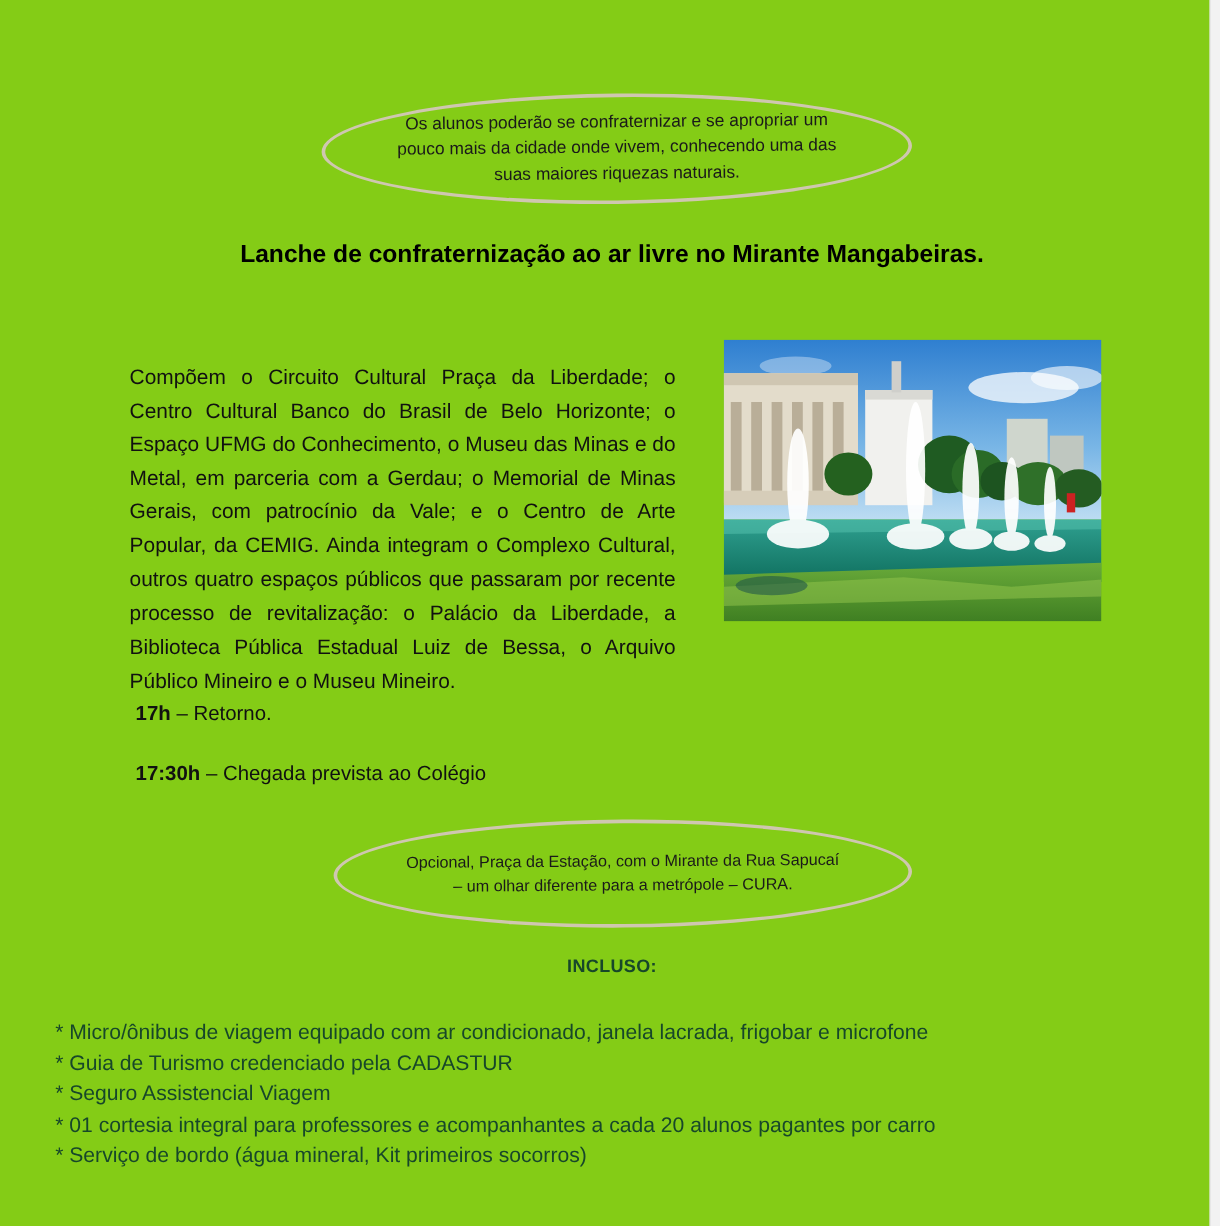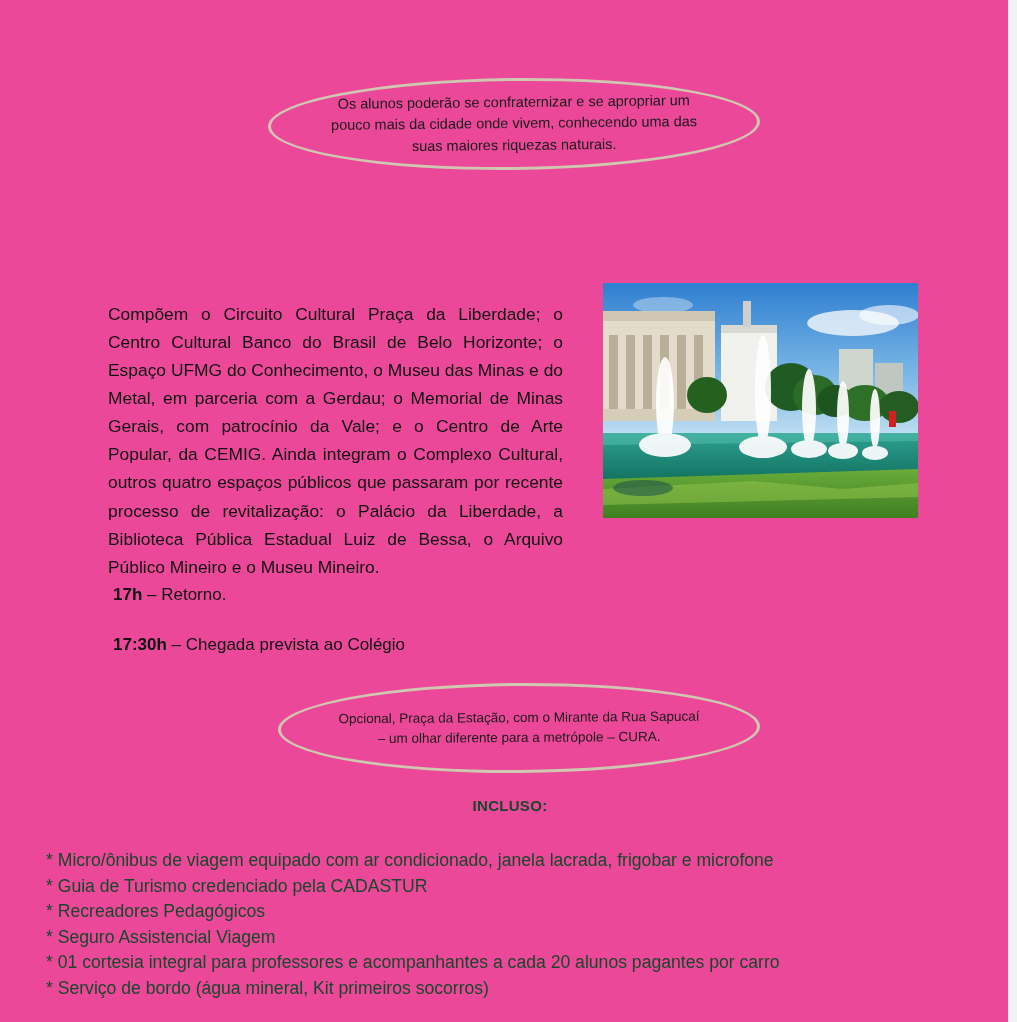--- a/index.html
+++ b/index.html
@@ -9,21 +9,21 @@
     background: #ffffff;
   }
   body {
     font-family: "Liberation Sans", sans-serif;
     color: #000000;
   }
   #page {
     position: relative;
     width: 1017px;
     height: 1022px;
-    background: #ec4899;
+    background: #84cc16;
     overflow: hidden;
   }
   
   #page-right-edge {
     position: absolute;
     top: 0;
     right: 0;
     width: 8px;
     height: 1022px;
     background: #f2f2f2;
@@ -146,20 +146,21 @@
 
 <div id="page">
 
   <div id="page-right-edge"></div>
 
   <div class="oval" id="oval-top">
     <div class="oval-text">Os alunos poderão se confraternizar e se apropriar um pouco mais da cidade onde vivem, conhecendo uma das suas maiores riquezas naturais.</div>
   </div>
 
   <div id="headline">
+    <span>Lanche de confraternização ao ar livre no Mirante Mangabeiras.</span>
   </div>
 
   <div id="content-row">
     <p id="body-paragraph">Compõem o Circuito Cultural Praça da Liberdade; o Centro Cultural Banco do Brasil de Belo Horizonte; o Espaço UFMG do Conhecimento, o Museu das Minas e do Metal, em parceria com a Gerdau; o Memorial de Minas Gerais, com patrocínio da Vale; e o Centro de Arte Popular, da CEMIG. Ainda integram o Complexo Cultural, outros quatro espaços públicos que passaram por recente processo de revitalização: o Palácio da Liberdade, a Biblioteca Pública Estadual Luiz de Bessa, o Arquivo Público Mineiro e o Museu Mineiro.</p>
 
     <div id="photo">
       <svg viewBox="0 0 315 235" width="315" height="235" preserveAspectRatio="none">
         <defs>
           <linearGradient id="sky" x1="0" y1="0" x2="0" y2="1">
             <stop offset="0%" stop-color="#2f7fd0"></stop>
@@ -241,19 +242,18 @@
   </div>
 
   <div class="oval" id="oval-bottom">
     <div class="oval-text">Opcional, Praça da Estação, com o Mirante da Rua Sapucaí – um olhar diferente para a metrópole – CURA.</div>
   </div>
 
   <div id="incluso-title">INCLUSO:</div>
   <ul id="incluso-list">
     <li>* Micro/ônibus de viagem equipado com ar condicionado, janela lacrada, frigobar e microfone</li>
     <li>* Guia de Turismo credenciado pela CADASTUR</li>
-    <li>* Recreadores Pedagógicos</li>
     <li>* Seguro Assistencial Viagem</li>
     <li>* 01 cortesia integral para professores e acompanhantes a cada 20 alunos pagantes por carro</li>
     <li>* Serviço de bordo (água mineral, Kit primeiros socorros)</li>
   </ul>
 
 </div>
 
 </body></html>

